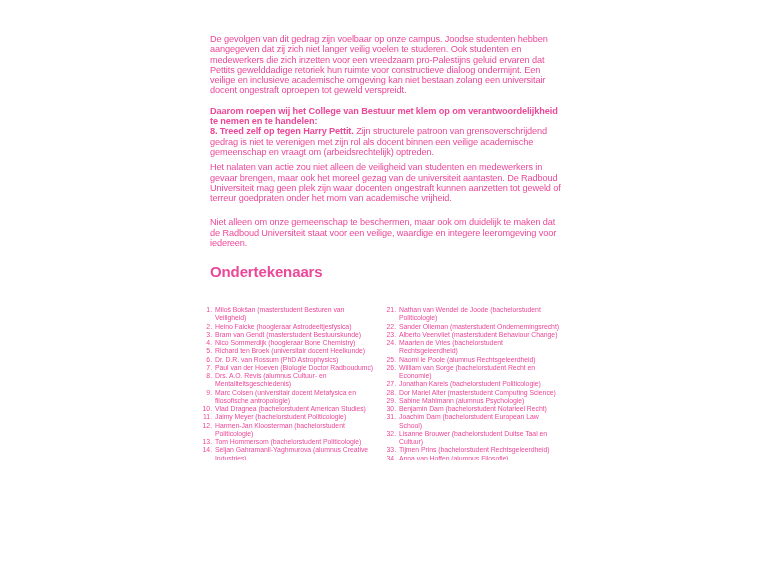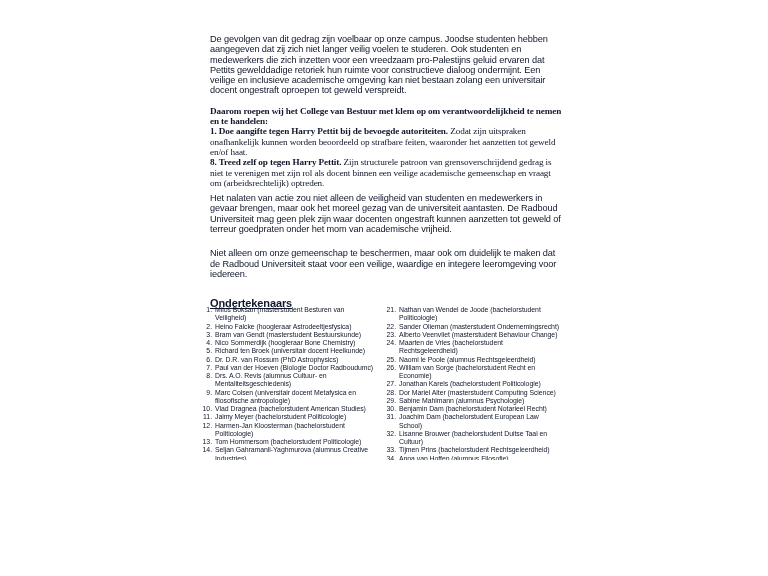--- a/index.html
+++ b/index.html
@@ -2,37 +2,37 @@
 <html><head>
 <meta charset="utf-8">
 <title>Open brief</title>
 <style>
   html,body{margin:0;padding:0;background:#ffffff;}
   .page{
     position:relative;
     width:768px;height:460px;
     background:#ffffff;
     font-family:"Liberation Sans",sans-serif;
-    color:#0f172a;
+    color:#ec4899;
     overflow:hidden;
   }
   
   .doc{
     position:absolute;left:210px;top:34px;width:352px;
     font-size:9.2px;line-height:10.3px;letter-spacing:-0.12px;
   }
   .doc p{margin:0;}
   #p-campus{margin-bottom:10px;}
   #block-demands{margin-bottom:5px;}
   #p-consequences{margin-bottom:14px;}
   #p-urge{margin-bottom:6.5px;}
   #p-closing{margin-bottom:19px;}
-  .d-block{display:block;font-family:Liberation Serif, serif;}
+  .d-block{display:block;}
   strong{font-weight:700;}
-  .sig-heading{font-weight:700;font-size:11px;margin:0;text-decoration:underline;}
+  .sig-heading{font-weight:700;font-size:15px;margin:0;}
   
   .sig-col{
     position:absolute;top:306px;
     font-size:6.9px;line-height:8.25px;letter-spacing:-0.05px;
   }
   .col-left{left:190px;width:187px;}
   .col-right{left:374px;width:189px;}
   .sig-item{display:flex;align-items:flex-start;}
   .sig-num{flex:0 0 25px;text-align:right;padding-right:3px;box-sizing:border-box;}
   .sig-text{flex:1 1 auto;}
@@ -41,21 +41,20 @@
 </head>
 <body>
 
 <div class="page">
 
   <div class="doc">
     <p id="p-campus">De gevolgen van dit gedrag zijn voelbaar op onze campus. Joodse studenten hebben aangegeven dat zij zich niet langer veilig voelen te studeren. Ook studenten en medewerkers die zich inzetten voor een vreedzaam pro-Palestijns geluid ervaren dat Pettits gewelddadige retoriek hun ruimte voor constructieve dialoog ondermijnt. Een veilige en inclusieve academische omgeving kan niet bestaan zolang een universitair docent ongestraft oproepen tot geweld verspreidt.</p>
 
     <p id="block-demands">
       <strong class="d-block">Daarom roepen wij het College van Bestuur met klem op om verantwoordelijkheid te nemen en te handelen:</strong>
-      <span class="d-block"><strong>1. Doe aangifte tegen Harry Pettit bij de bevoegde autoriteiten.</strong><span> Zodat zijn uitspraken onafhankelijk kunnen worden beoordeeld op strafbare feiten, waaronder het aanzetten tot geweld en/of haat.</span></span>
       <span class="d-block"><strong>8. Treed zelf op tegen Harry Pettit.</strong><span> Zijn structurele patroon van grensoverschrijdend gedrag is niet te verenigen met zijn rol als docent binnen een veilige academische gemeenschap en vraagt om (arbeidsrechtelijk) optreden.</span></span>
     </p>
 
     <p id="p-consequences">Het nalaten van actie zou niet alleen de veiligheid van studenten en medewerkers in gevaar brengen, maar ook het moreel gezag van de universiteit aantasten. De Radboud Universiteit mag geen plek zijn waar docenten ongestraft kunnen aanzetten tot geweld of terreur goedpraten onder het mom van academische vrijheid.</p>
 
 
     <p id="p-closing">Niet alleen om onze gemeenschap te beschermen, maar ook om duidelijk te maken dat de Radboud Universiteit staat voor een veilige, waardige en integere leeromgeving voor iedereen.</p>
 
     <p class="sig-heading">Ondertekenaars</p>
   </div>

